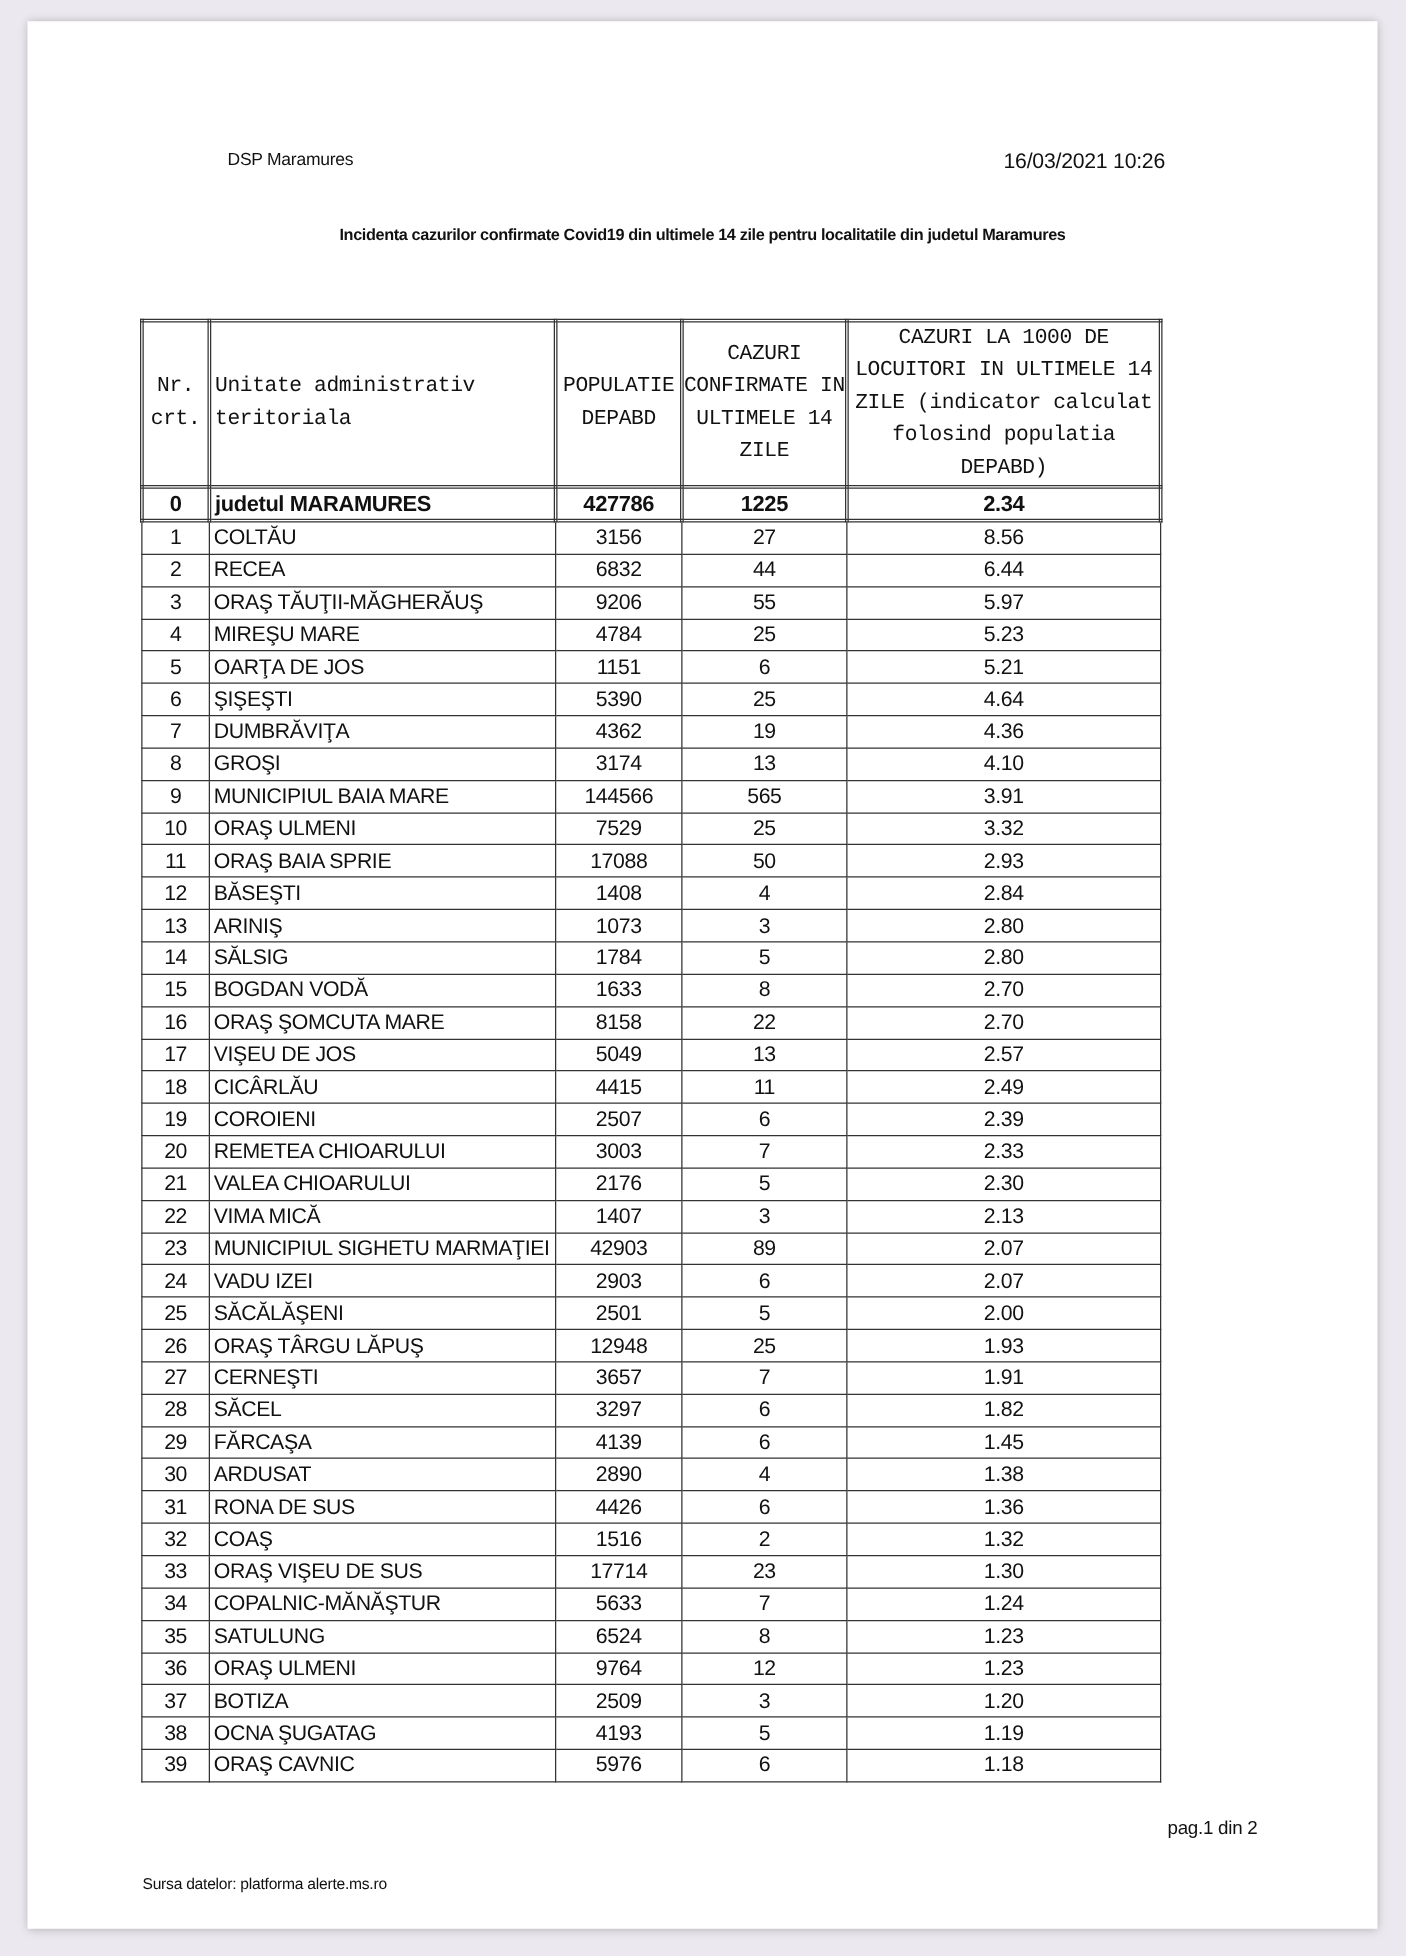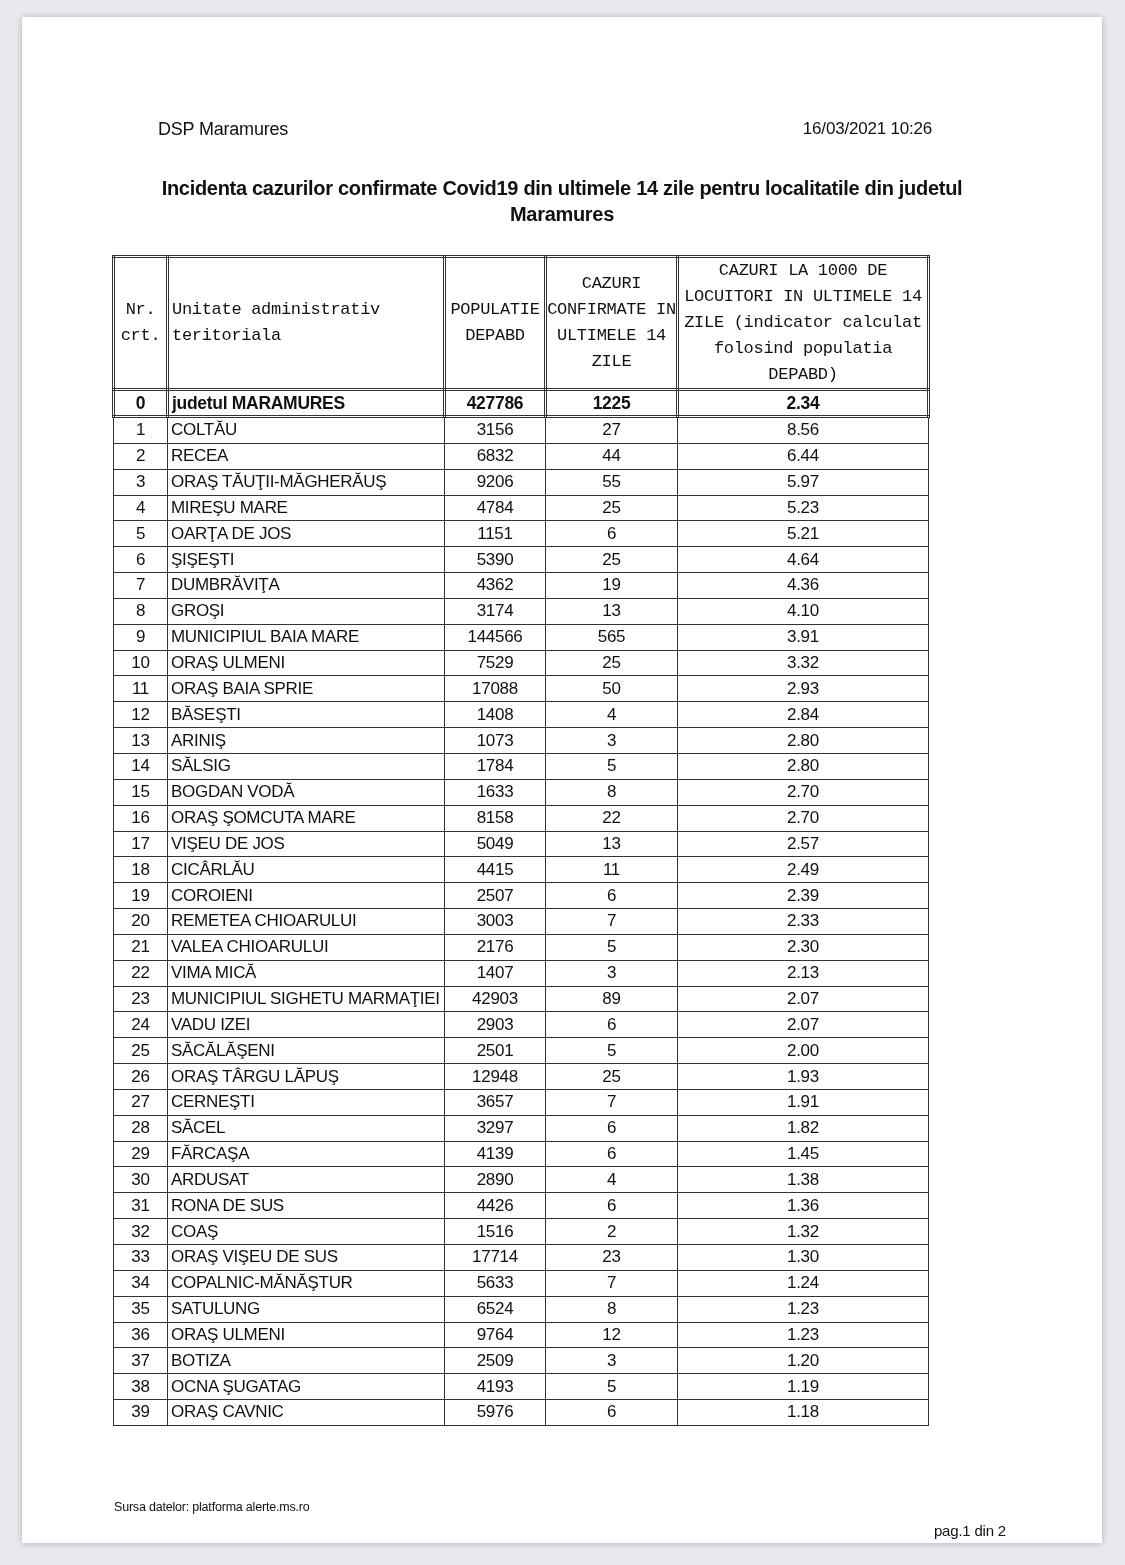--- a/index.html
+++ b/index.html
@@ -12,30 +12,30 @@
     color: #111;
   }
   .page {
     position: absolute;
     left: 22px; top: 17px;
     width: 1080px; height: 1526px;
     background: #ffffff;
     box-shadow: 0 0 6px rgba(0,0,0,0.18), 0 2px 10px rgba(0,0,0,0.08);
   }
   .hdr-left {
-    position: absolute; left: 136px; top: 102px;
-    font-size: 18px; letter-spacing: -0.2px;
+    position: absolute; left: 160px; top: 102px;
+    font-size: 14px; letter-spacing: -0.2px;
   }
   .hdr-right {
     position: absolute; right: 170px; top: 102px;
     font-size: 17px; letter-spacing: -0.2px;
   }
   .title {
     position: absolute; left: 130px; width: 820px; top: 158px;
-    text-align: center; font-weight: bold; font-size: 20px; line-height: 26px;
+    text-align: center; font-weight: bold; font-size: 13px; line-height: 26px;
     letter-spacing: -0.3px;
   }
   table.grid {
     position: absolute; left: 90px; top: 238px;
     border-collapse: collapse;
     font-size: 17px;
     letter-spacing: -0.3px;
     table-layout: fixed;
   }
   table.grid td, table.grid th {
@@ -61,21 +61,21 @@
     font-weight: bold;
     height: 23px;
     font-size: 17.5px;
   }
   td.c { text-align: center; }
   td.l { text-align: left; padding-left: 3px !important; }
   .foot-left {
     position: absolute; left: 92px; top: 1439px; font-size: 12.5px; letter-spacing: -0.2px; margin-top: 44px;
   }
   .foot-right {
-    position: absolute; right: 96px; top: 1505px; font-size: 15px; letter-spacing: -0.2px;
+    position: absolute; right: 96px; top: 1437px; font-size: 15px; letter-spacing: -0.2px;
   }
 </style>
 </head>
 <body>
 
 <div class="page">
   <div class="hdr-left">DSP Maramures</div>
   <div class="hdr-right">16/03/2021 10:26</div>
   <div class="title">Incidenta cazurilor confirmate Covid19 din ultimele 14 zile pentru localitatile din judetul Maramures</div>
 

